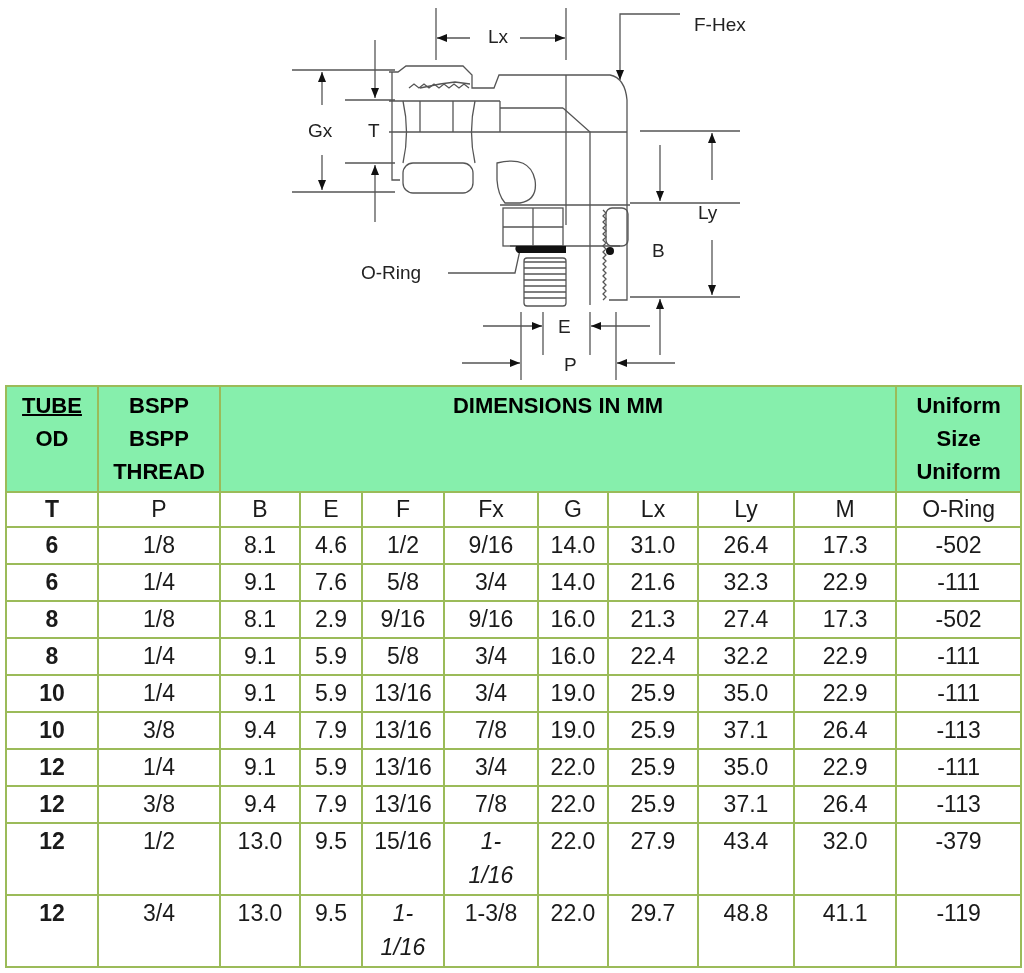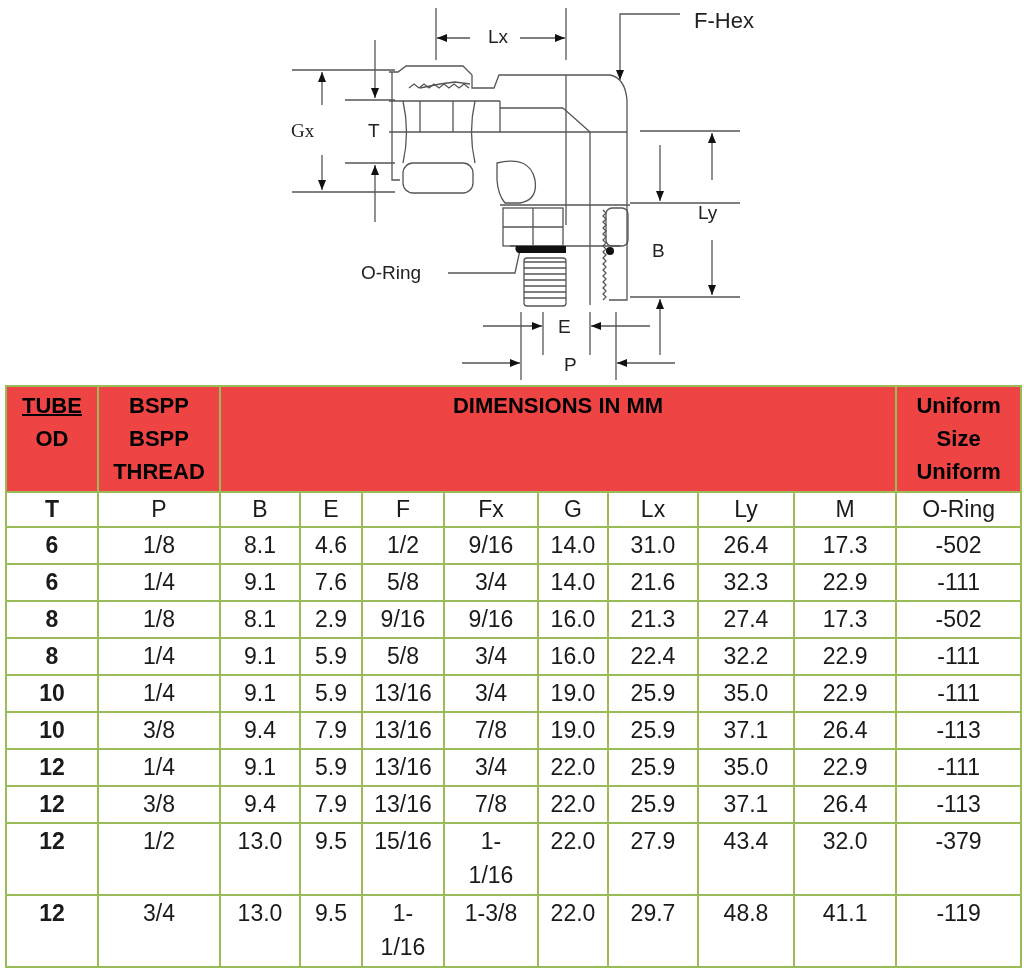--- a/index.html
+++ b/index.html
@@ -1,27 +1,27 @@
 <!DOCTYPE html>
 <html><head>
 <meta charset="utf-8">
 <style>
   html, body { margin:0; padding:0; background:#ffffff; }
   body { width:1024px; height:973px; position:relative; overflow:hidden; font-family:"Liberation Sans", sans-serif; color:#111; }
   .drawing { position:absolute; left:0; top:0; width:1024px; height:385px; }
   .lbl { position:absolute; font-family:"Liberation Sans", sans-serif; font-size:19px; color:#222; }
   table.spec { position:absolute; left:5px; top:385px; width:1015px; border-collapse:collapse; table-layout:fixed; }
   table.spec td { border:2px solid #9bbb59; padding:0; text-align:center; vertical-align:top; font-size:23px; line-height:34px; color:#1a1a1a; }
-  table.spec tr.hdr td { background:#ef4444; font-weight:bold; color:#000; font-size:22px; line-height:33px; padding-top:2px; }
+  table.spec tr.hdr td { background:#86efac; font-weight:bold; color:#000; font-size:22px; line-height:33px; padding-top:2px; }
   table.spec tr.sub td { background:#fff; font-size:23px; line-height:33px; }
   .u { text-decoration:underline; text-decoration-thickness:2px; }
   td.bold { font-weight:bold; }
   table.spec tr.tall td { height:70px; }
   table.spec tr.row td { height:35px; }
-  .wrap { display:inline-block; width:60px; }
+  .wrap { display:inline-block; width:60px;font-style:italic; }
 </style>
 </head>
 <body>
 
 <div class="drawing">
   <svg width="1024" height="385" viewBox="0 0 1024 385">
     <defs>
       <marker id="ah" viewBox="0 0 10 10" refX="10" refY="5" markerWidth="8" markerHeight="8" orient="auto-start-reverse">
         <path d="M0,1 L10,5 L0,9 z" fill="#111"></path>
       </marker>
@@ -95,22 +95,22 @@
       <line x1="483" y1="326" x2="542" y2="326" marker-end="url(#ah)"></line>
       <line x1="650" y1="326" x2="591" y2="326" marker-end="url(#ah)"></line>
       <line x1="462" y1="363" x2="520" y2="363" marker-end="url(#ah)"></line>
       <line x1="675" y1="363" x2="617" y2="363" marker-end="url(#ah)"></line>
     </g>
 
     <path d="M516,246 L566,246 L566,253 L518,253 Q514,250 516,246 Z" fill="#111"></path>
     <circle cx="610" cy="251" r="4" fill="#111"></circle>
   </svg>
   <span class="lbl" style="left:488px;top:26px;">Lx</span>
-  <span class="lbl" style="left:694px;top:8px;font-size:22px;">F-Hex</span>
-  <span class="lbl" style="left:291px;top:120px;font-family:Liberation Serif, serif;">Gx</span>
+  <span class="lbl" style="left:694px;top:14px;font-size:19px;">F-Hex</span>
+  <span class="lbl" style="left:308px;top:120px;">Gx</span>
   <span class="lbl" style="left:368px;top:120px;">T</span>
   <span class="lbl" style="left:698px;top:202px;">Ly</span>
   <span class="lbl" style="left:652px;top:240px;">B</span>
   <span class="lbl" style="left:361px;top:262px;">O-Ring</span>
   <span class="lbl" style="left:558px;top:316px;">E</span>
   <span class="lbl" style="left:564px;top:354px;">P</span>
 </div>
 
 <table class="spec">
   <colgroup>

